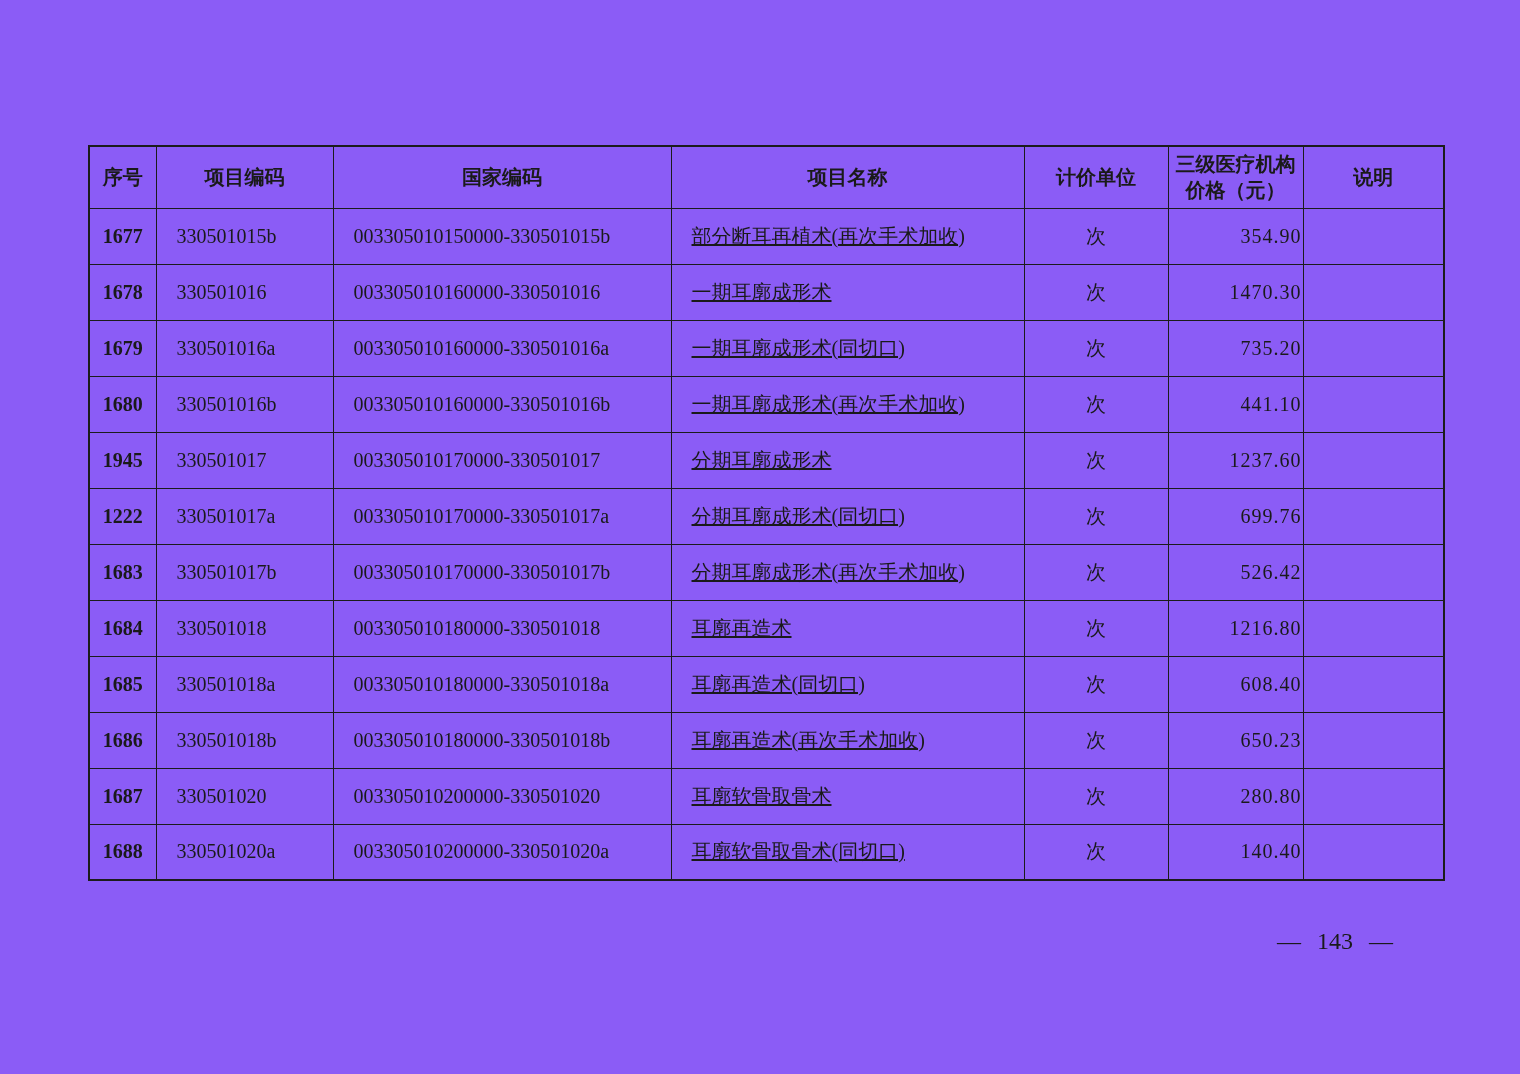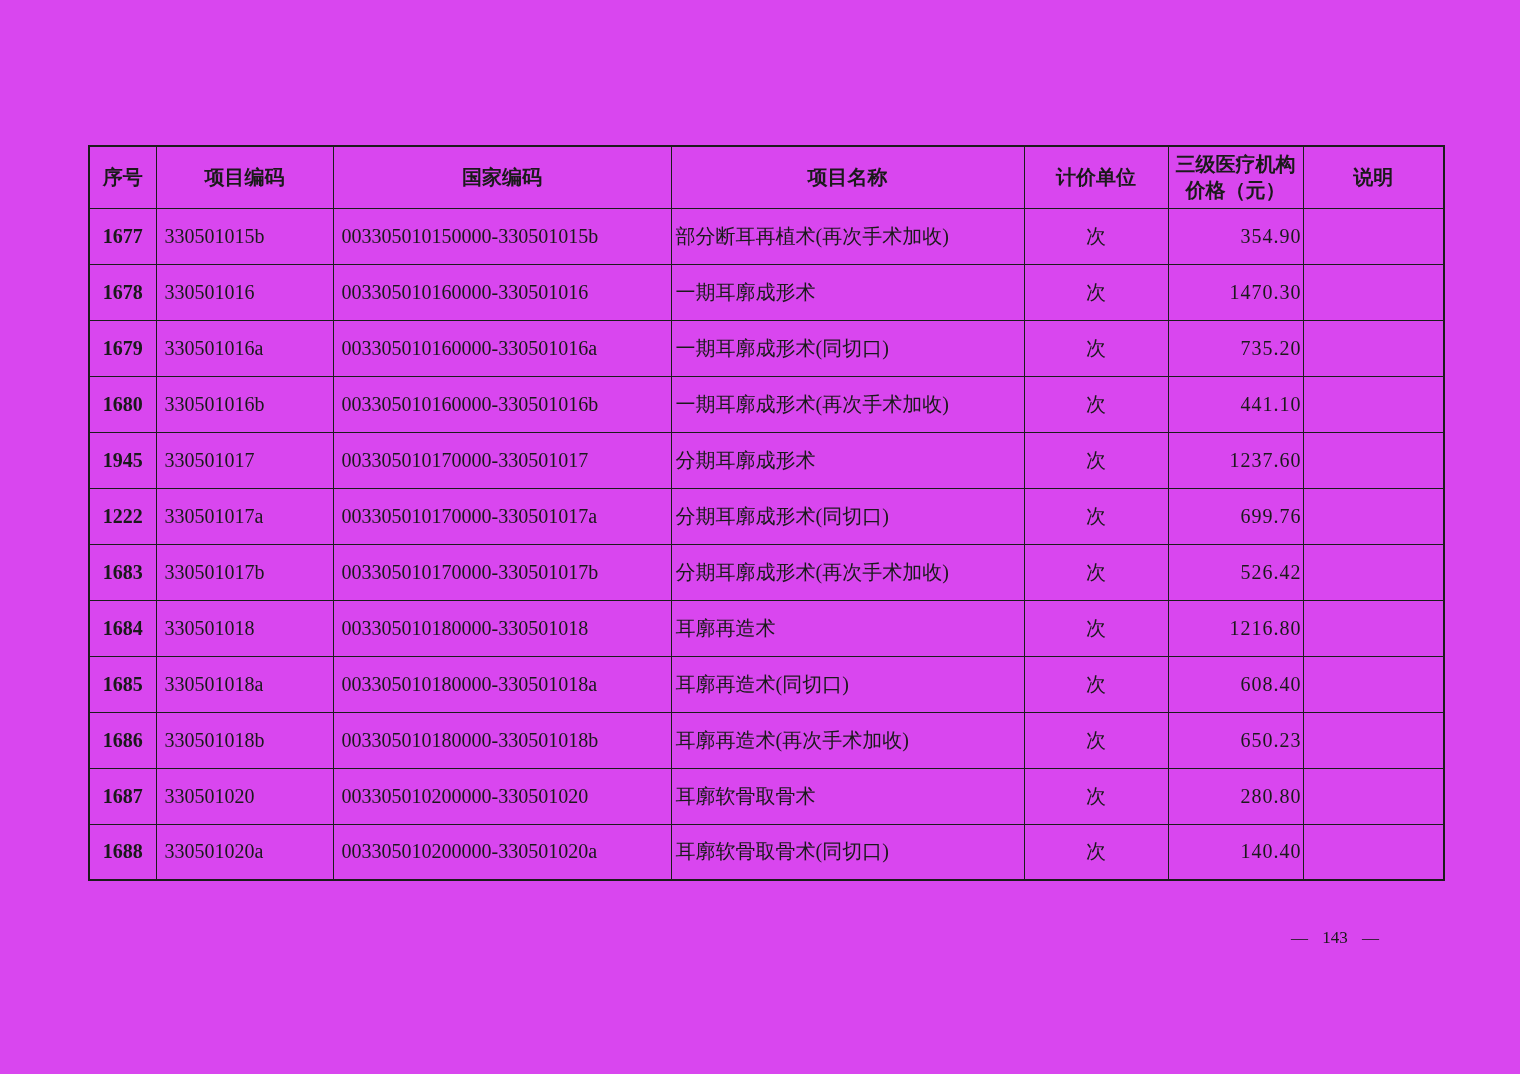--- a/index.html
+++ b/index.html
@@ -7,21 +7,21 @@
     padding: 0;
     width: 1520px;
     height: 1074px;
     background: #ffffff;
     overflow: hidden;
   }
   .page {
     position: relative;
     width: 1520px;
     height: 1074px;
-    background: #d946ef;
+    background: #8b5cf6;
     color: #1a1a1a;
   }
   table.price-table {
     position: absolute;
     left: 88px;
     top: 145px;
     width: 1355px;
     border-collapse: collapse;
     table-layout: fixed;
     border: 2px solid #1c1c1c;
@@ -41,33 +41,33 @@
     text-align: center;
     vertical-align: middle;
     line-height: 1.3;
   }
   td {
     font-family: "Liberation Serif", "DejaVu Serif", serif;
     font-size: 20px;
     vertical-align: middle;
   }
   td.c-seq   { text-align: center; font-weight: bold; }
-  td.c-code  { text-align: left; padding-left: 8px; }
-  td.c-name  { text-align: left; padding-left: 4px; }
+  td.c-code  { text-align: left; padding-left: 20px; }
+  td.c-name  { text-align: left; padding-left: 20px; text-decoration: underline; }
   td.c-unit  { text-align: center; }
   td.c-price { text-align: right; letter-spacing: 1px; }
   td.c-note  { text-align: center; }
   .footer {
     position: absolute;
     left: 1245px;
     top: 928px;
     width: 180px;
     text-align: center;
     font-family: "Liberation Serif", "DejaVu Serif", serif;
-    font-size: 17px;
+    font-size: 24px;
     color: #1a1a1a;
     word-spacing: 10px;
   }
 </style>
 </head>
 <body>
 
 <div class="page">
 
   <table class="price-table">

